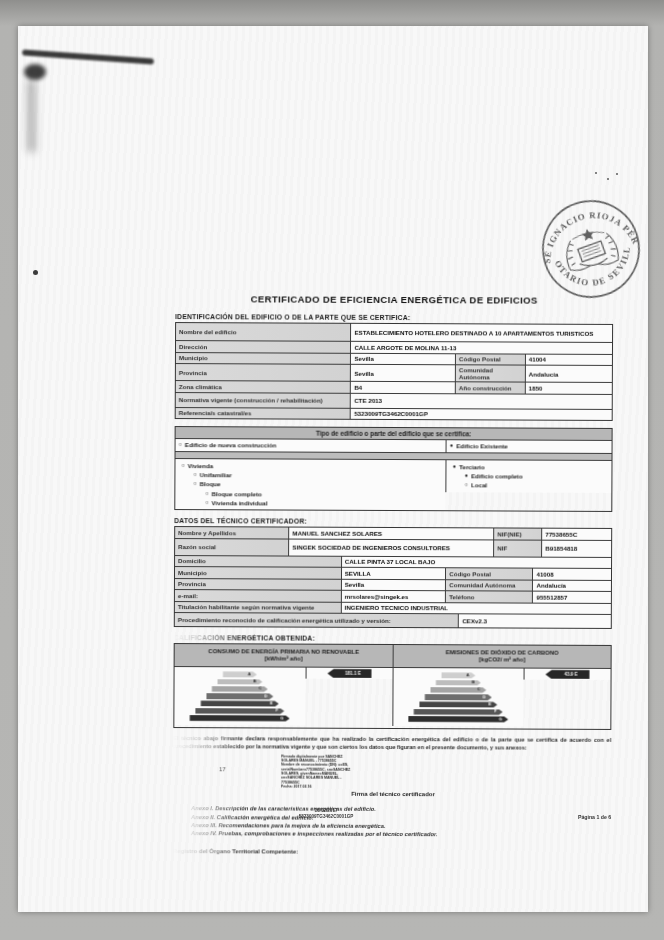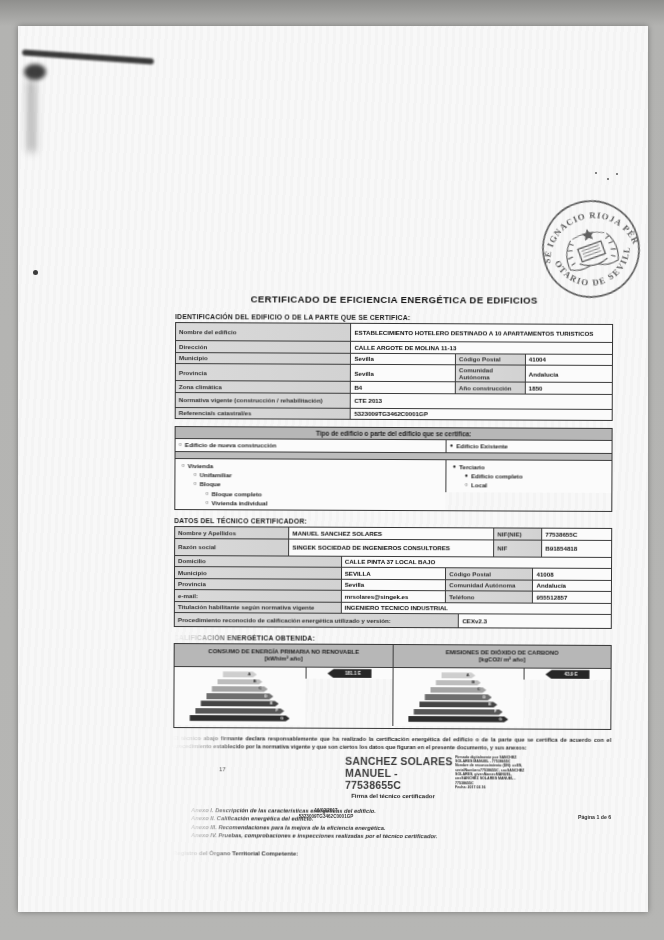--- a/index.html
+++ b/index.html
@@ -315,21 +315,20 @@
           <div class="cell val vcell" style="width:20%;">
             <div class="value-arrow">43.9 E</div>
           </div>
         </div>
       </div>
 
       <div class="decl fadeL">El técnico abajo firmante declara responsablemente que ha realizado la certificación energética del edificio o de la parte que se certifica de acuerdo con el procedimiento establecido por la normativa vigente y que son ciertos los datos que figuran en el presente documento, y sus anexos:</div>
 
       <div class="sigrow">
         <div class="sig-date">17</div>
-        <div class="sig-name">SANCHEZ SOLARES MANUEL - 77538655C</div>
         <div class="sig-meta">
             <div class="meta-line">Firmado digitalmente por SANCHEZ</div>
             <div class="meta-line">SOLARES MANUEL - 77538655C</div>
             <div class="meta-line">Nombre de reconocimiento (DN): c=ES,</div>
             <div class="meta-line">serialNumber=77538655C, sn=SANCHEZ</div>
             <div class="meta-line">SOLARES, givenName=MANUEL,</div>
             <div class="meta-line">cn=SANCHEZ SOLARES MANUEL -</div>
             <div class="meta-line">77538655C</div>
             <div class="meta-line">Fecha: 2017.02.16</div>
           </div>

